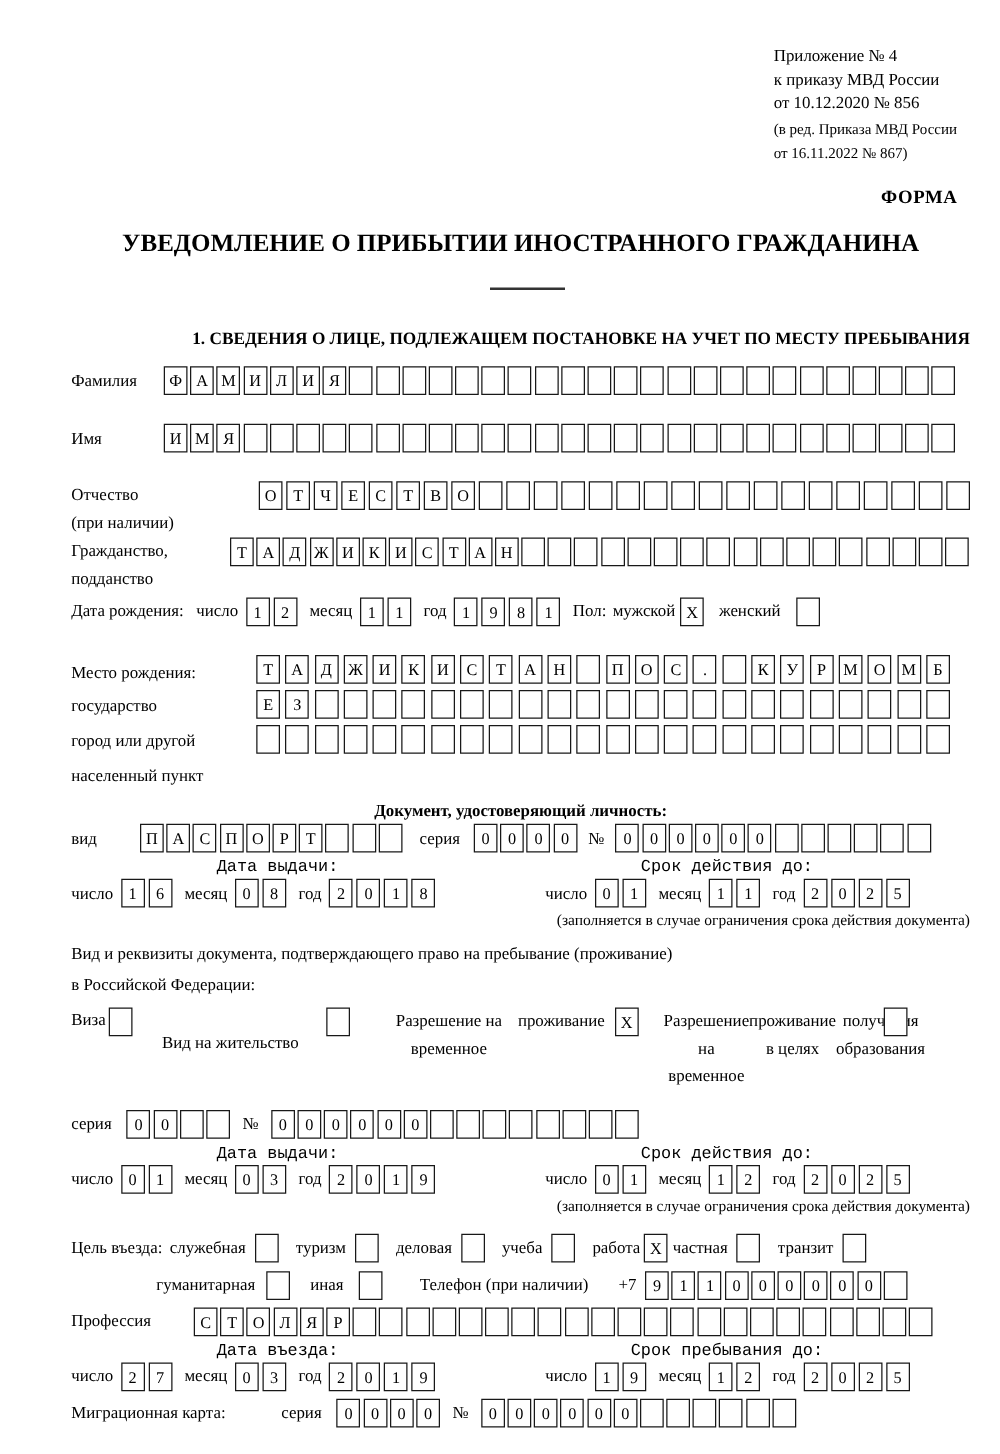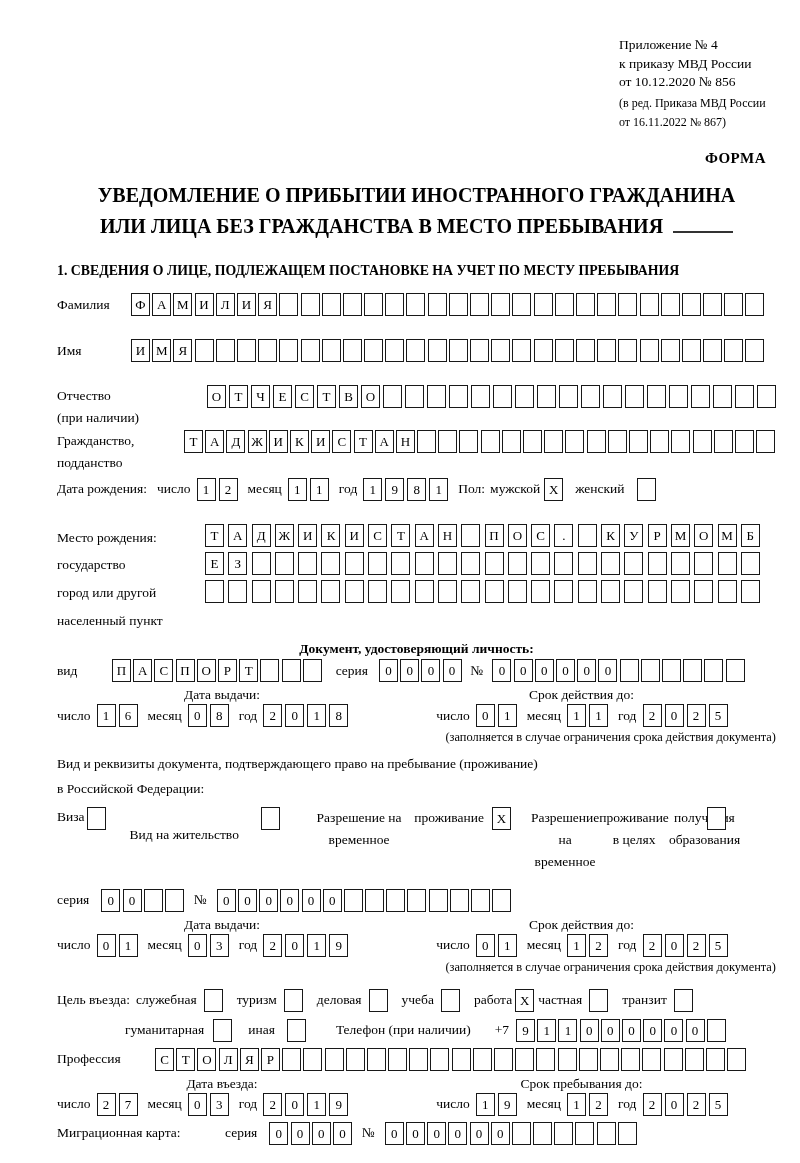--- a/index.html
+++ b/index.html
@@ -11,41 +11,41 @@
     padding:36px 24px 0 57px;
     position:relative;
   }
   
   .appendix{margin-left:562px;line-height:1.38;}
   .appendix .edition{font-size:12px;margin-top:3px;line-height:1.35;}
   .forma{margin-top:20px;text-align:right;padding-right:10px;font-weight:bold;font-size:15px;letter-spacing:.5px;}
   
   .title{margin-top:13px;text-align:center;font-weight:bold;font-size:20px;line-height:1.55;}
   .blank-line{display:inline-block;width:60px;border-bottom:2px solid #333;margin-left:10px;vertical-align:baseline;}
-  .sect{margin-top:21px;text-align:left;font-weight:bold;font-size:13.8px;}
+  .sect{margin-top:21px;text-align:right;font-weight:bold;font-size:13.8px;}
   
   .cbox{
     display:inline-flex;flex:none;width:19px;height:23px;box-sizing:border-box;
     border:1.8px solid #181818;background:#fff;
     align-items:center;justify-content:center;
     font-size:13px;line-height:1;
   }
   .boxrow{display:inline-flex;align-items:center;}
   .g22{gap:2.2px;} .g3{gap:3px;} .g43{gap:4.3px;}
   
   .frow{display:flex;align-items:center;}
   .frow.top{align-items:flex-start;}
   .lbl{flex:none;}
   .lbl-col{flex:none;display:flex;flex-direction:column;line-height:1.6;}
   .w74{width:74px;} .w150{width:150px;} .w127{width:127px;} .w148{width:148px;}
   .w55{width:55px;} .w98{width:98px;} .w122{width:122px;}
   .rows-col{display:flex;flex-direction:column;gap:5px;}
   .mt14{margin-top:14px;} .mt5{margin-top:23px;} .mt4{margin-top:4px;} .mt2{margin-top:2px;} .mt6{margin-top:6px;}
   .doc-head{margin-top:7px;text-align:center;font-weight:bold;}
-  .date-labels{display:flex;margin-top:5px;}
+  .date-labels{display:flex;margin-top:5px;font-family:Liberation Mono, monospace;}
   .dl-left{width:330px;text-align:center;flex:none;}
   .dl-right{flex:1;text-align:center;}
   .dates-row{display:flex;align-items:center;margin-top:1px;}
   .dgroup{display:flex;align-items:center;}
   .dgroup .boxrow{gap:3px;margin-left:6px;}
   .dgroup .dl{margin-left:10px;}
   .dgroup .dl.first{margin-left:0;}
   .dright{margin-left:88px;}
   .note{margin-top:3px;text-align:right;font-size:12.4px;}
   .intro{margin-top:7px;line-height:1.8;}
@@ -72,21 +72,21 @@
     <div>от 10.12.2020 № 856</div>
     <div class="edition">(в ред. Приказа МВД России</div>
     <div class="edition">от 16.11.2022 № 867)</div>
   </div>
 
   <div class="forma">ФОРМА</div>
 
   <div class="title">
     <div>УВЕДОМЛЕНИЕ О ПРИБЫТИИ ИНОСТРАННОГО ГРАЖДАНИНА</div>
     <div>
-      <span>ИЛИ ЛИЦА БЕЗ ГРАЖДАНСТВА В МЕСТО ПРЕБЫВАНИЯ</span><span class="blank-line"></span>
+      <span class="blank-line"></span>
     </div>
   </div>
 
   <div class="sect">1. СВЕДЕНИЯ О ЛИЦЕ, ПОДЛЕЖАЩЕМ ПОСТАНОВКЕ НА УЧЕТ ПО МЕСТУ ПРЕБЫВАНИЯ</div>
 
   <div class="frow mt14">
     <span class="lbl w74">Фамилия</span>
     <span class="boxrow g22">
         <span class="cbox">Ф</span>
         <span class="cbox">А</span>

